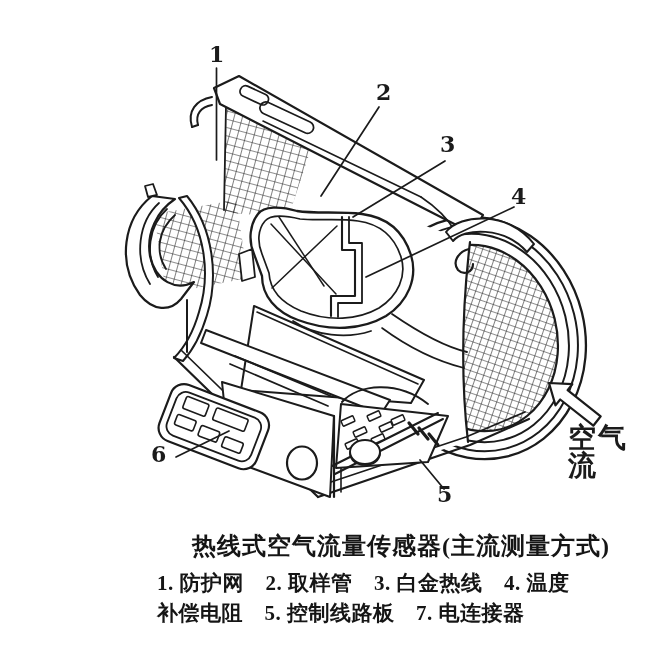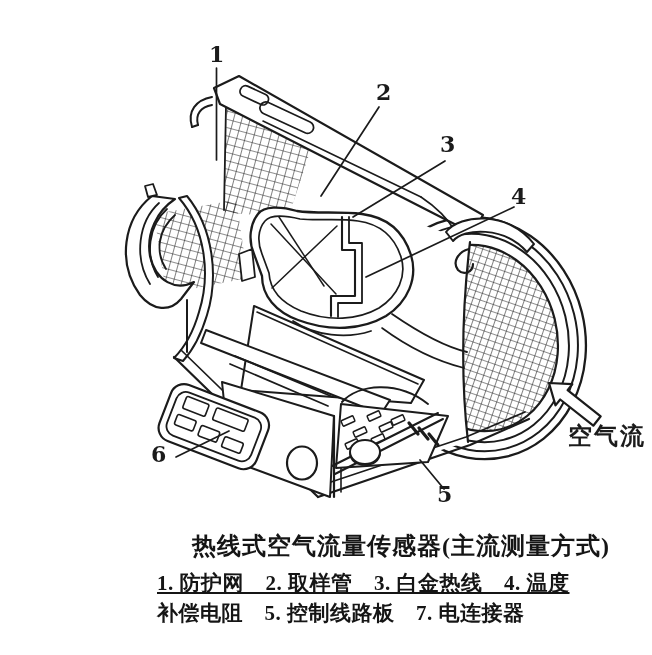--- a/index.html
+++ b/index.html
@@ -6,33 +6,33 @@
   .stage{
     position:relative;width:652px;height:655px;background:#ffffff;overflow:hidden;
     font-family:"Liberation Serif","DejaVu Serif",serif;color:#1b1b1b;
   }
   .stage svg{position:absolute;left:0;top:0;}
   .callout{
     position:absolute;font-family:"DejaVu Serif","Liberation Serif",serif;
     font-weight:700;font-size:22px;line-height:1;color:#1b1b1b;
   }
   .airflow{
-    position:absolute;left:568px;top:424px;font-size:24px;line-height:1;
+    position:absolute;left:568px;top:424px;font-size:28px;line-height:1;
     font-weight:700;letter-spacing:2px;color:#1b1b1b;
     font-family:"Liberation Serif","DejaVu Serif",serif;
   }
   .fig-title{
     position:absolute;left:192px;top:533px;font-size:24px;line-height:1.1;
     font-weight:700;letter-spacing:1px;color:#151515;white-space:nowrap;
   }
   .legend{
     position:absolute;font-size:21px;line-height:1.1;font-weight:600;
     letter-spacing:0.5px;color:#151515;white-space:nowrap;
   }
-  .legend.l1{left:157px;top:572px;text-decoration:underline;}
+  .legend.l1{left:157px;top:572px;}
   .legend.l2{left:157px;top:602px;}
   .lbl1{left:209px;top:43px;}
   .lbl2{left:376px;top:81px;}
   .lbl3{left:440px;top:133px;}
   .lbl4{left:511px;top:185px;}
   .lbl5{left:437px;top:483px;}
   .lbl6{left:151px;top:443px;}
 </style>
 </head>
 <body>

